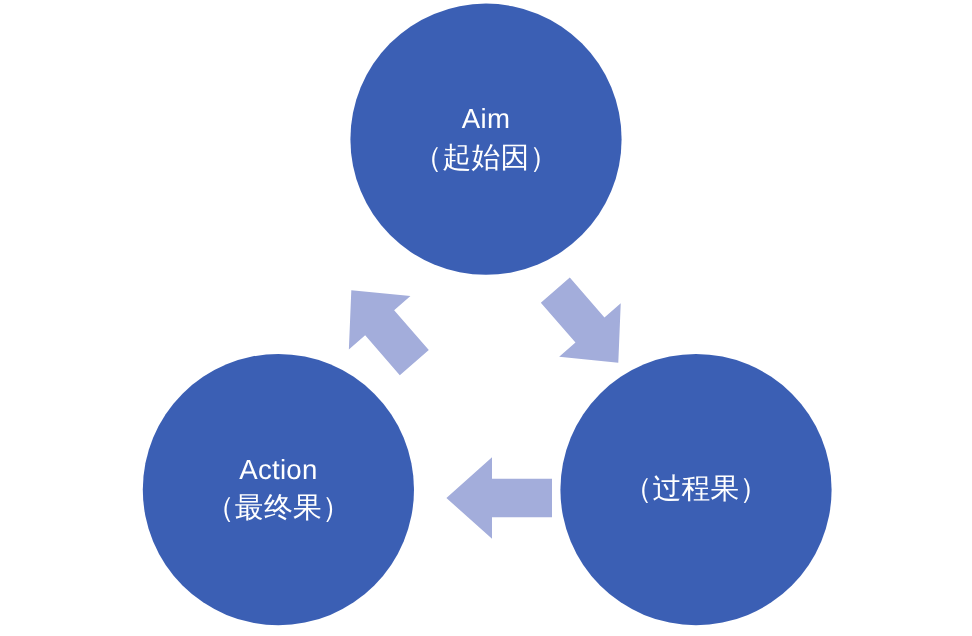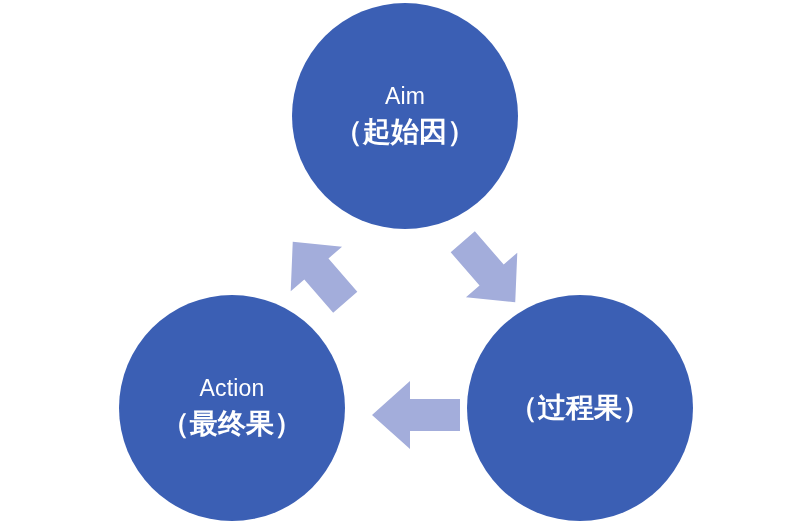--- a/index.html
+++ b/index.html
@@ -35,22 +35,22 @@
     display: block;
     line-height: 1.38;
     white-space: nowrap;
     letter-spacing: 0.2px;
   }
   .latin {
     font-size: 23px;
     font-weight: 400;
   }
   .cjk {
-    font-size: 28px;
-    font-weight: 700;
+    font-size: 24px;
+    font-weight: 400;
     font-family: "DejaVu Sans", "Liberation Sans", sans-serif;
   }
   
   #node-aim {
     left: 292px;
     top: 3px;
     width: 226px;
     height: 226px;
   }
   #node-approach {

